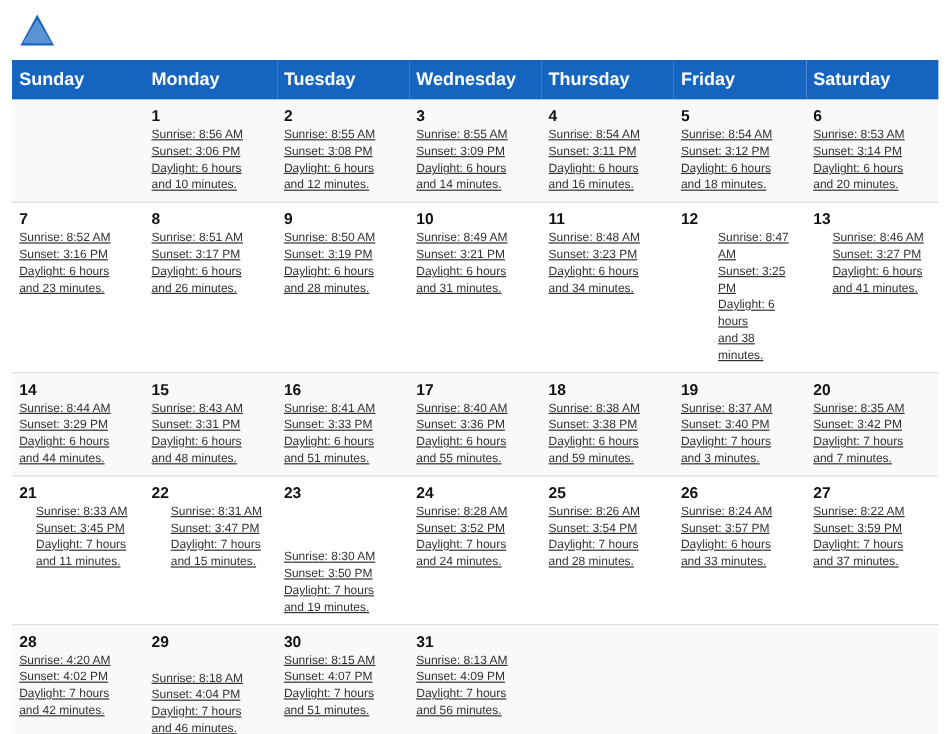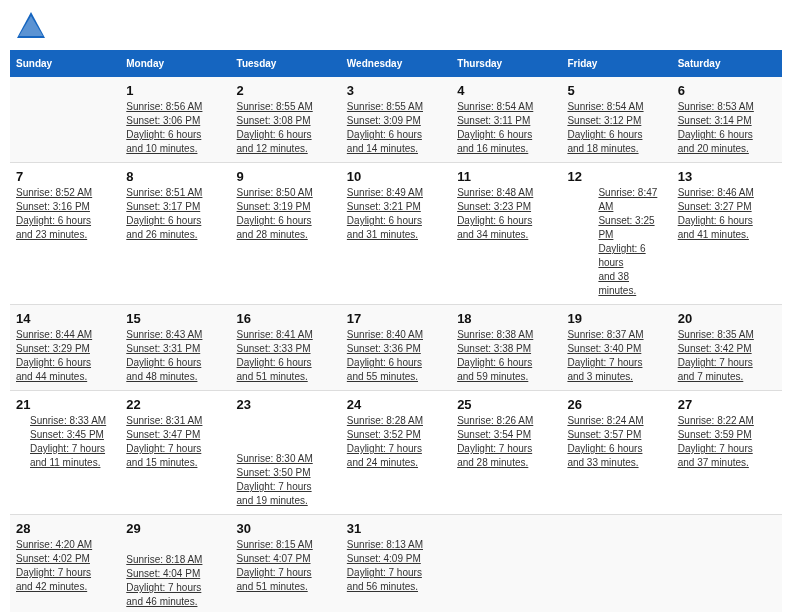--- a/index.html
+++ b/index.html
@@ -56,21 +56,21 @@
     table {
       width: 100%;
       border-collapse: collapse;
       font-size: 11px;
     }
     thead tr th {
       background-color: #1565c0;
       color: #fff;
       padding: 8px 6px;
       text-align: left;
-      font-size: 10px;
+      font-size: 15px;
       font-weight: bold;
     }
     tbody tr {
       border-bottom: 1px solid #ddd;
     }
     tbody tr:nth-child(odd) {
       background-color: #f9f9f9;
     }
     tbody tr:nth-child(even) {
       background-color: #fff;
@@ -210,21 +210,21 @@
         </td>
         <td>
           <span class="day-number">12</span>
           <div class="day-info" style="white-space: pre-line; margin-left: 31px;">Sunrise: 8:47 AM
 Sunset: 3:25 PM
 Daylight: 6 hours
 and 38 minutes.</div>
         </td>
         <td>
           <span class="day-number">13</span>
-          <div class="day-info" style="white-space: pre-line;">Sunrise: 8:46 AM
+          <div class="day-info" style="white-space: pre-line; margin-left: 16px;">Sunrise: 8:46 AM
 Sunset: 3:27 PM
 Daylight: 6 hours
 and 41 minutes.</div>
         </td>
       </tr>
       <tr>
         <td>
           <span class="day-number">14</span>
           <div class="day-info" style="white-space: pre-line;">Sunrise: 8:44 AM
 Sunset: 3:29 PM
@@ -277,21 +277,21 @@
       <tr>
         <td>
           <span class="day-number">21</span>
           <div class="day-info" style="white-space: pre-line; margin-left: 14px;">Sunrise: 8:33 AM
 Sunset: 3:45 PM
 Daylight: 7 hours
 and 11 minutes.</div>
         </td>
         <td>
           <span class="day-number">22</span>
-          <div class="day-info" style="white-space: pre-line;">Sunrise: 8:31 AM
+          <div class="day-info" style="white-space: pre-line; margin-left: 16px;">Sunrise: 8:31 AM
 Sunset: 3:47 PM
 Daylight: 7 hours
 and 15 minutes.</div>
         </td>
         <td>
           <span class="day-number">23</span>
           <div class="day-info" style="white-space: pre-line; margin-top: 40px;">Sunrise: 8:30 AM
 Sunset: 3:50 PM
 Daylight: 7 hours
 and 19 minutes.</div>

